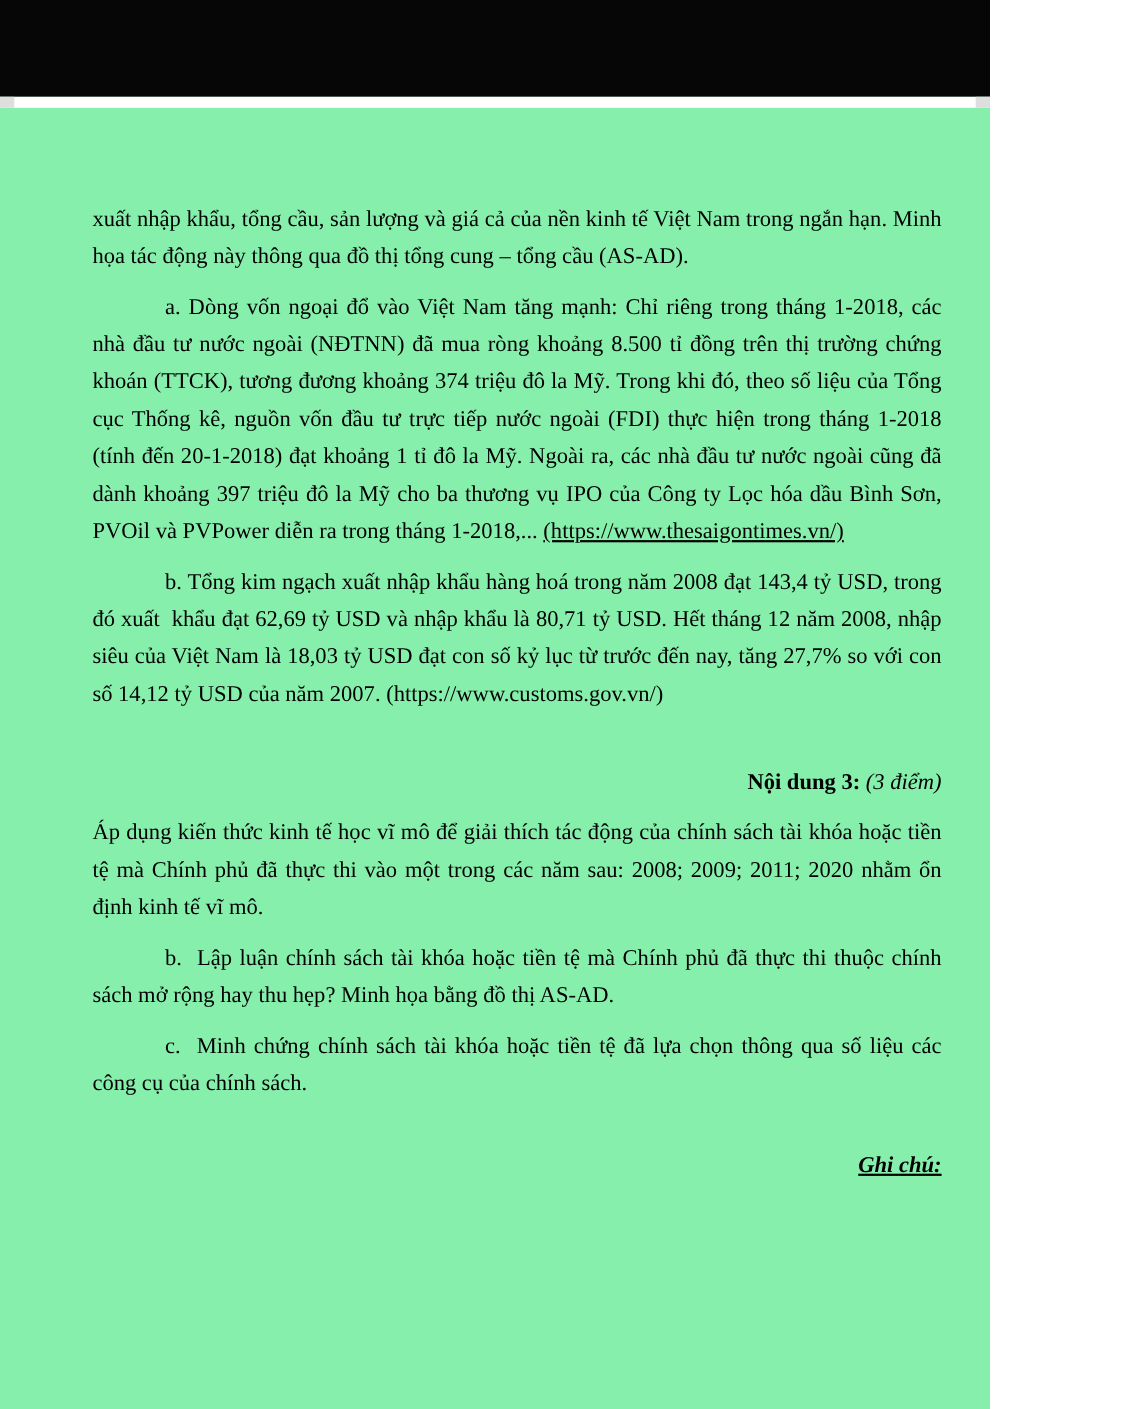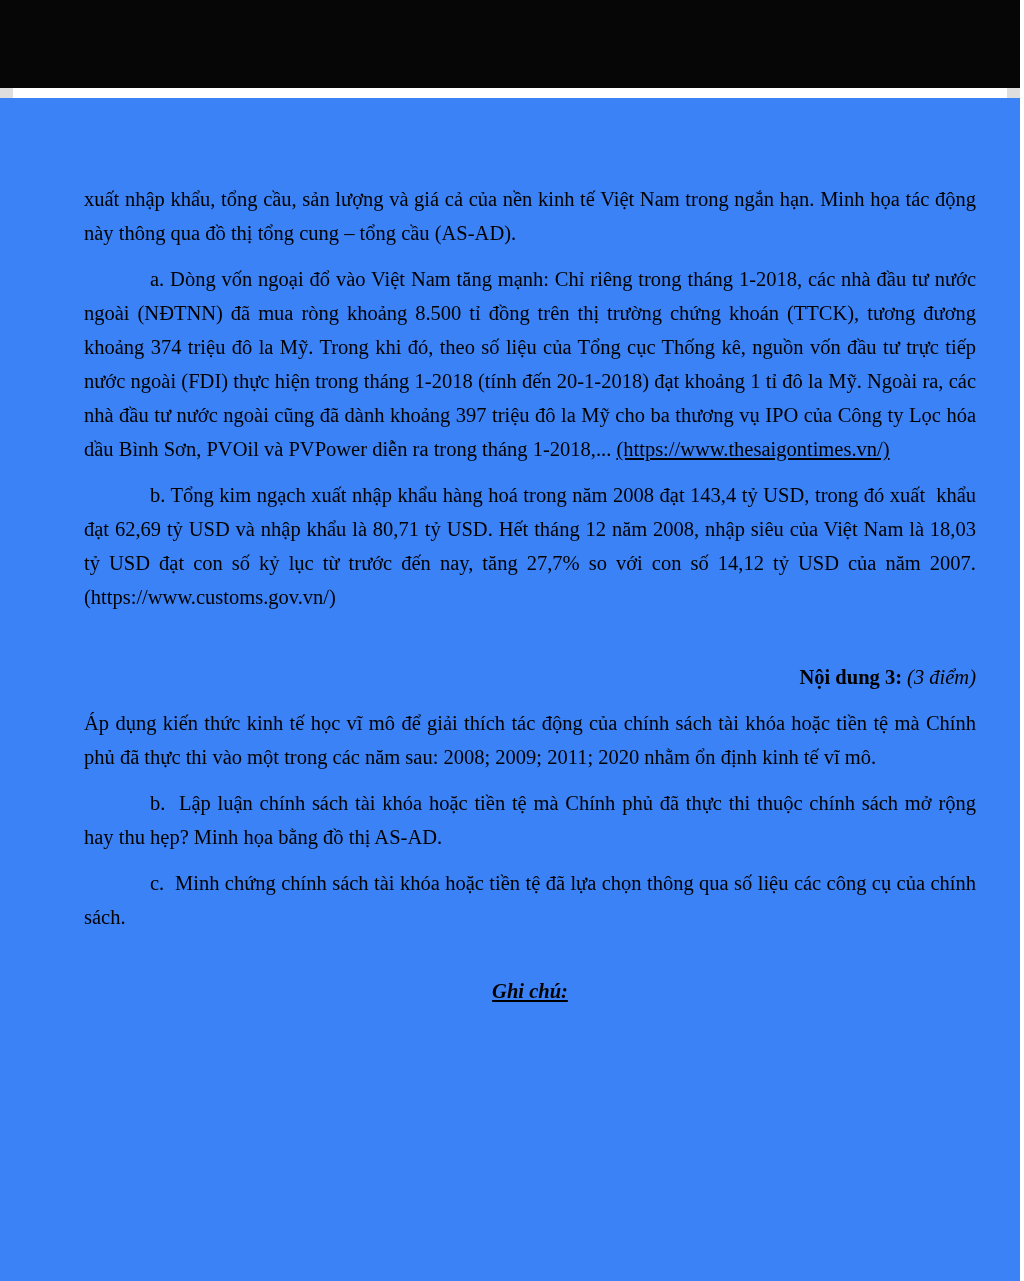--- a/index.html
+++ b/index.html
@@ -5,24 +5,24 @@
   * { box-sizing: border-box; }
   html, body { margin: 0; padding: 0; }
   body {
     width: 1024px;
     height: 1281px;
     overflow: hidden;
     background: #ffffff;
     font-family: "Liberation Serif", serif;
   }
   .screen {
-    width: 1020px;
+    width: 900px;
     height: 1281px;
     position: relative;
-    background: #3b82f6;
+    background: #86efac;
   }
   .top-dark-bar {
     width: 100%;
     height: 88px;
     background: #060606;
   }
   .page-gap {
     width: 100%;
     height: 10px;
     background: #ffffff;
@@ -56,21 +56,21 @@
   .doc-link {
     color: #000000;
     text-decoration: underline;
     cursor: pointer;
   }
   .note-label {
     margin-top: 40px;
     font-weight: bold;
     font-style: italic;
     text-decoration: underline;
-    text-align: center;
+    text-align: right;
   }
 </style>
 </head>
 <body>
 
 <div class="screen">
 
   <div class="top-dark-bar"></div>
 
   <div class="page-gap">

